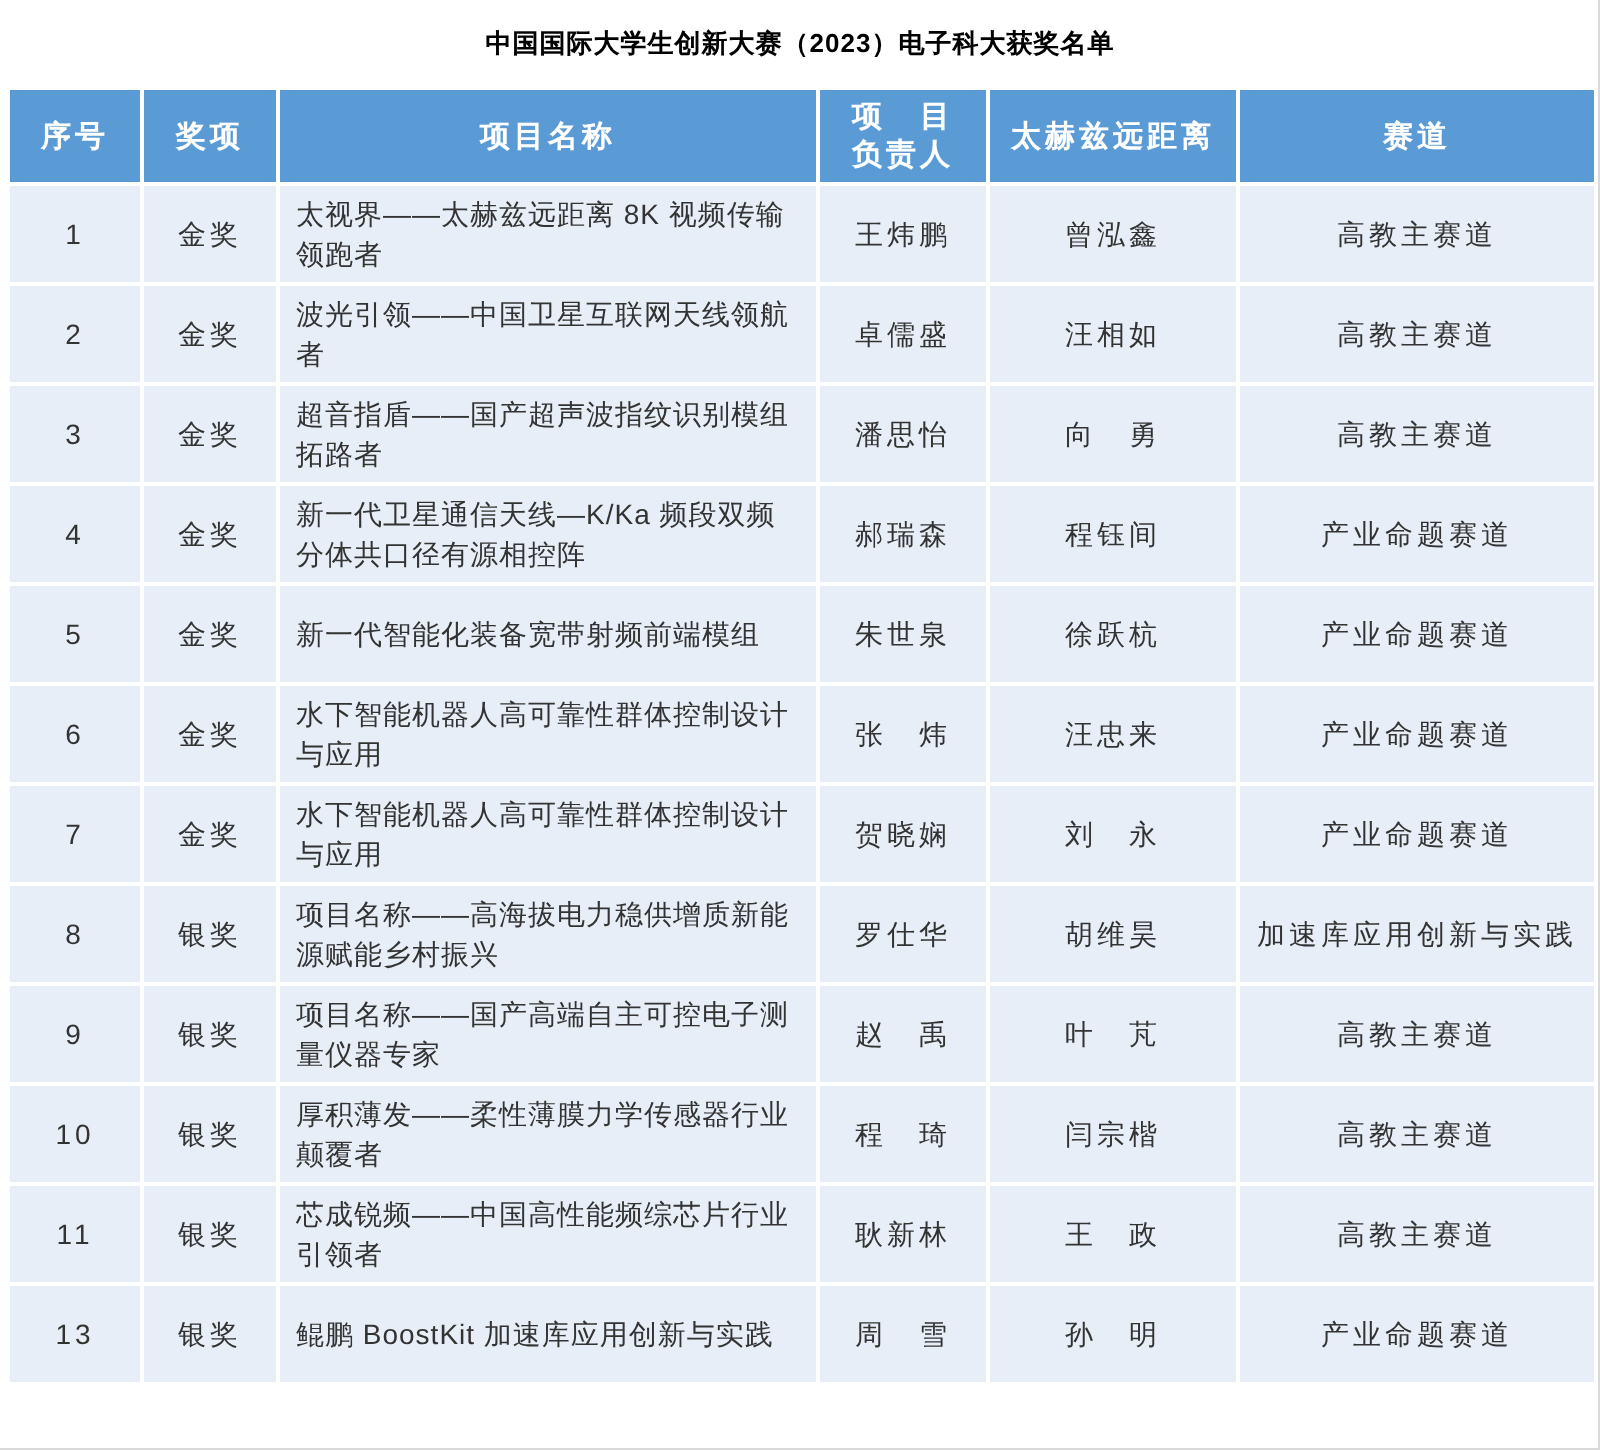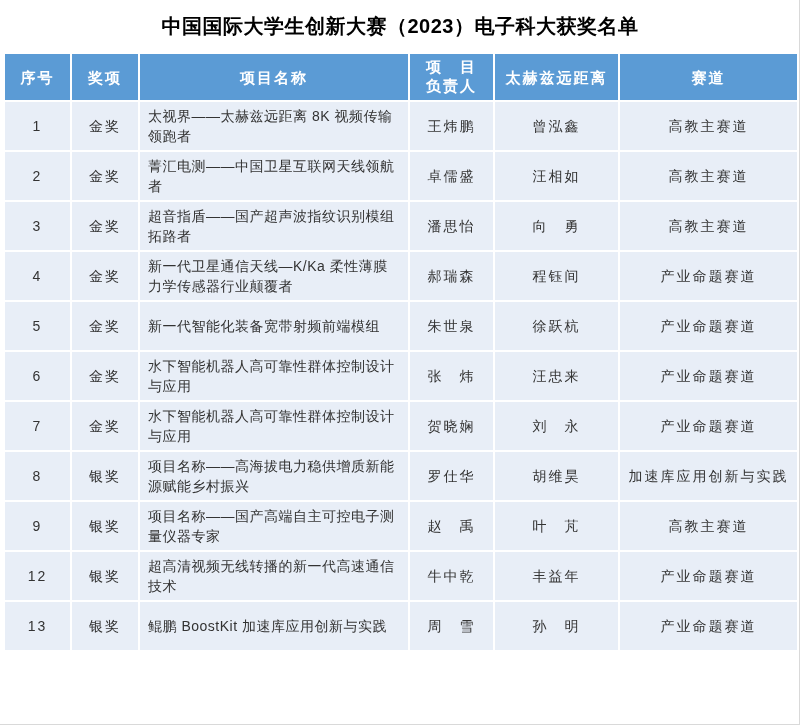--- a/index.html
+++ b/index.html
@@ -13,21 +13,21 @@
     height: 725px;
     background: #ffffff;
     box-sizing: border-box;
     overflow: hidden;
     box-shadow: inset -1px -1px 0 #d9d9d9;
   }
   .page-title {
     margin: 0;
     padding-top: 13px;
     text-align: center;
-    font-size: 20px;
+    font-size: 13px;
     font-weight: bold;
     color: #000000;
     letter-spacing: 0.5px;
   }
   table.awards {
     border-collapse: collapse;
     table-layout: fixed;
     width: 794px;
     margin: 12px 3px 0 3px;
   }
@@ -39,21 +39,20 @@
     letter-spacing: 2px;
     text-align: center;
     vertical-align: middle;
     border: 2px solid #ffffff;
     height: 44px;
     padding: 1px 2px;
     line-height: 19px;
   }
   table.awards th.col-leader {
     white-space: pre-line;
-    font-family: Liberation Serif, serif;
   }
   table.awards td {
     background: #E8EEF7;
     color: #333333;
     font-size: 14px;
     text-align: center;
     vertical-align: middle;
     border: 2px solid #ffffff;
     height: 44px;
     padding: 2px 4px;
@@ -98,37 +97,37 @@
           <td class="col-no">1</td>
           <td class="col-award">金奖</td>
           <td class="col-project">太视界——太赫兹远距离 8K 视频传输领跑者</td>
           <td class="col-leader">王炜鹏</td>
           <td class="col-advisor">曾泓鑫</td>
           <td class="col-track">高教主赛道</td>
         </tr>
         <tr>
           <td class="col-no">2</td>
           <td class="col-award">金奖</td>
-          <td class="col-project">菁汇电测——中国卫星互联网天线领航者</td>
+          <td class="col-project">波光引领——中国卫星互联网天线领航者</td>
           <td class="col-leader">卓儒盛</td>
           <td class="col-advisor">汪相如</td>
           <td class="col-track">高教主赛道</td>
         </tr>
         <tr>
           <td class="col-no">3</td>
           <td class="col-award">金奖</td>
           <td class="col-project">超音指盾——国产超声波指纹识别模组拓路者</td>
           <td class="col-leader">潘思怡</td>
           <td class="col-advisor">向　勇</td>
           <td class="col-track">高教主赛道</td>
         </tr>
         <tr>
           <td class="col-no">4</td>
           <td class="col-award">金奖</td>
-          <td class="col-project">新一代卫星通信天线—K/Ka 柔性薄膜力学传感器行业颠覆者</td>
+          <td class="col-project">新一代卫星通信天线—K/Ka 频段双频分体共口径有源相控阵</td>
           <td class="col-leader">郝瑞森</td>
           <td class="col-advisor">程钰间</td>
           <td class="col-track">产业命题赛道</td>
         </tr>
         <tr>
           <td class="col-no">5</td>
           <td class="col-award">金奖</td>
           <td class="col-project">新一代智能化装备宽带射频前端模组</td>
           <td class="col-leader">朱世泉</td>
           <td class="col-advisor">徐跃杭</td>
@@ -160,26 +159,34 @@
         </tr>
         <tr>
           <td class="col-no">9</td>
           <td class="col-award">银奖</td>
           <td class="col-project">项目名称——国产高端自主可控电子测量仪器专家</td>
           <td class="col-leader">赵　禹</td>
           <td class="col-advisor">叶　芃</td>
           <td class="col-track">高教主赛道</td>
         </tr>
         <tr>
-          <td class="col-no">12</td>
+          <td class="col-no">10</td>
           <td class="col-award">银奖</td>
-          <td class="col-project">超高清视频无线转播的新一代高速通信技术</td>
-          <td class="col-leader">牛中乾</td>
-          <td class="col-advisor">丰益年</td>
-          <td class="col-track">产业命题赛道</td>
+          <td class="col-project">厚积薄发——柔性薄膜力学传感器行业颠覆者</td>
+          <td class="col-leader">程　琦</td>
+          <td class="col-advisor">闫宗楷</td>
+          <td class="col-track">高教主赛道</td>
+        </tr>
+        <tr>
+          <td class="col-no">11</td>
+          <td class="col-award">银奖</td>
+          <td class="col-project">芯成锐频——中国高性能频综芯片行业引领者</td>
+          <td class="col-leader">耿新林</td>
+          <td class="col-advisor">王　政</td>
+          <td class="col-track">高教主赛道</td>
         </tr>
         <tr>
           <td class="col-no">13</td>
           <td class="col-award">银奖</td>
           <td class="col-project">鲲鹏 BoostKit 加速库应用创新与实践</td>
           <td class="col-leader">周　雪</td>
           <td class="col-advisor">孙　明</td>
           <td class="col-track">产业命题赛道</td>
         </tr>
       </tbody>

